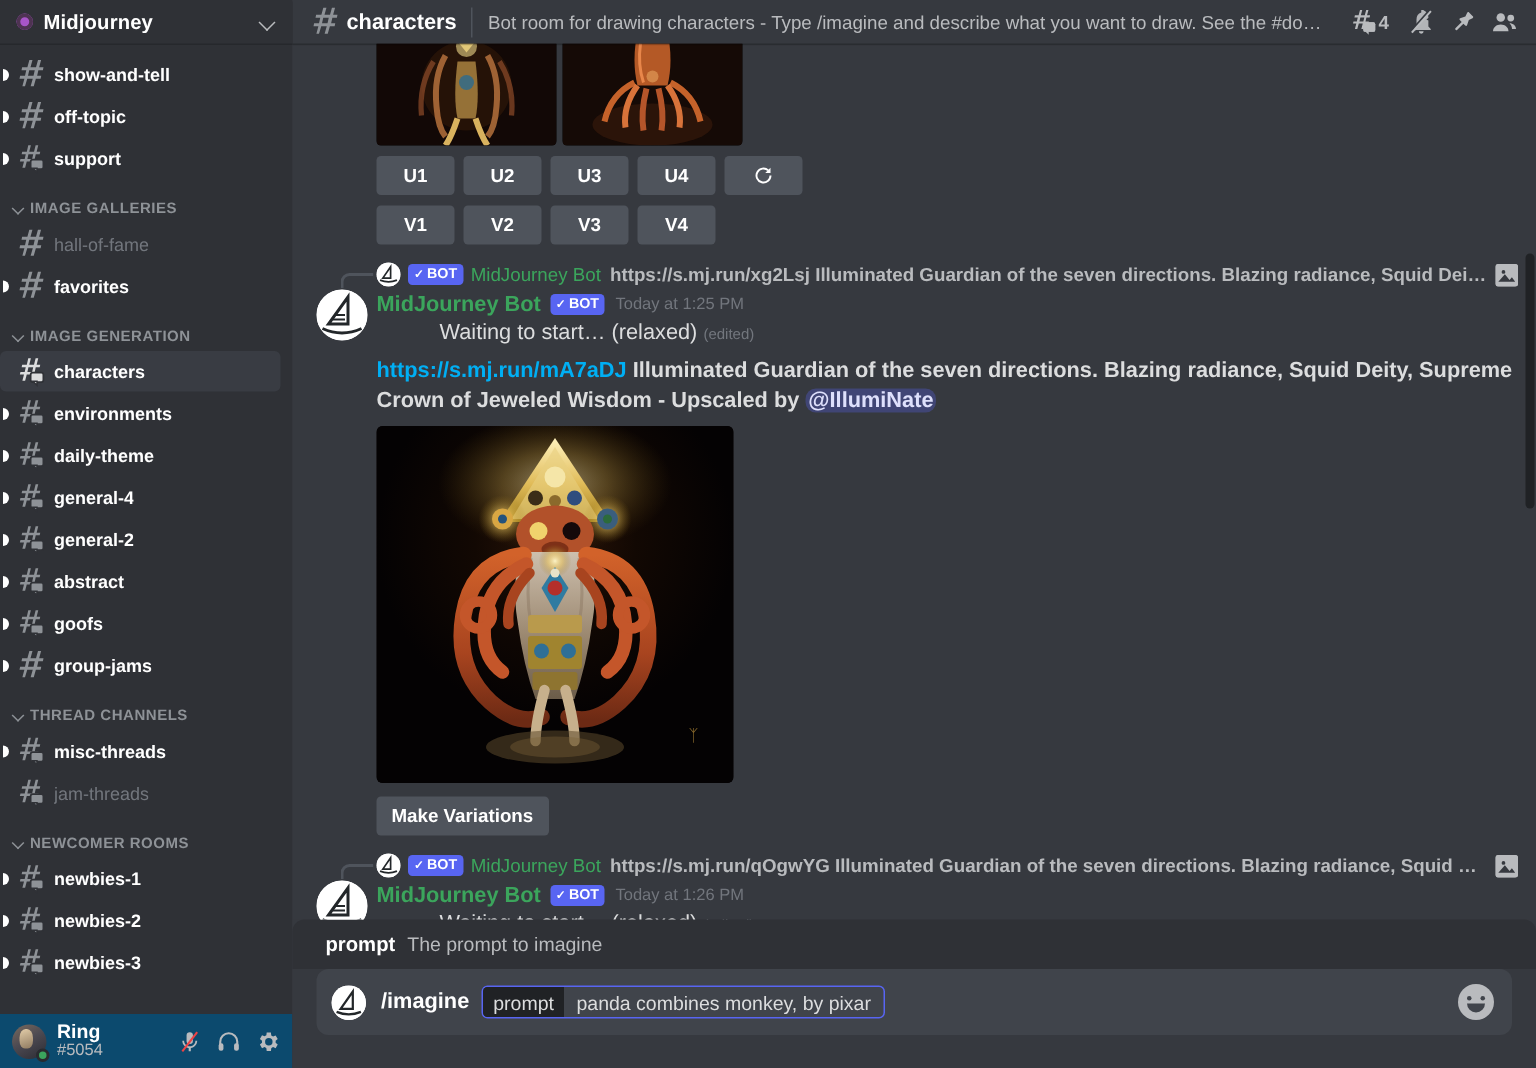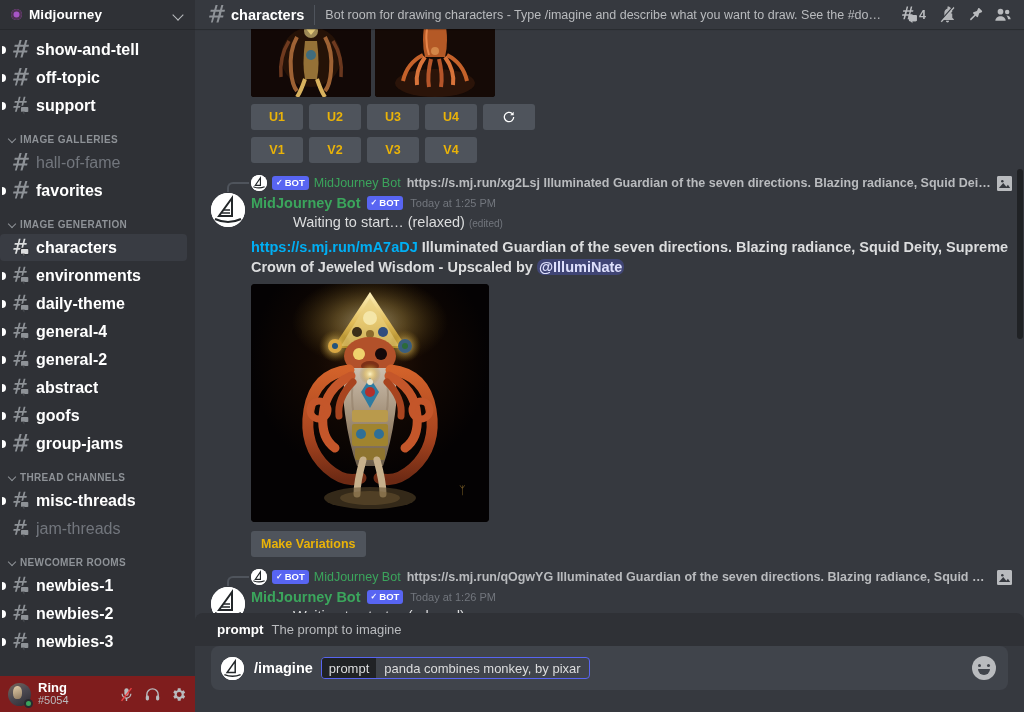--- a/index.html
+++ b/index.html
@@ -74,31 +74,31 @@
     cursor: pointer; position: relative;
   }
   .chan .unread-dot {
     width: 4px; height: 8px; border-radius: 0 4px 4px 0;
     background: #fff; margin-left: 0px; flex: 0 0 4px;
     visibility: hidden;
   }
   .chan.unread .unread-dot { visibility: visible; }
   .chan .ico { width: 20px; height: 20px; margin: 0 6px 0 4px; flex: 0 0 20px; }
   .chan .nm {
-    font-size: 16px; color: #8e9297; font-weight: 500;
+    font-size: 12px; color: #8e9297; font-weight: 500;
     white-space: nowrap; overflow: hidden; text-overflow: ellipsis;
   }
   .chan.unread .nm { color: #fff; font-weight: 600; }
   .chan.active { background: #393c43; }
   .chan.active .nm { color: #fff; font-weight: 600; }
   .chan.muted .nm { color: #72767d; }
 
   
   .userbar {
-    height: 36px; flex: 0 0 36px; background: #7f1d1d;
+    height: 36px; flex: 0 0 36px; background: #0c4a6e;
     display: flex; align-items: center; padding: 0 4px 0 8px; margin-top: 17px;
   }
   .u-avatar {
     width: 23px; height: 23px; border-radius: 50%;
     background: linear-gradient(150deg,#7a6a5d 0%, #4d4a52 45%, #2b2b33 100%);
     flex: 0 0 23px; position: relative; overflow: visible;
   }
   .u-avatar::before{
     content:""; position:absolute; left:5px; top:3px; width:9px;height:13px;
     border-radius:45% 45% 40% 40%;
@@ -157,21 +157,21 @@
     width:120px; background:#202225; border-radius:3px;
     overflow:hidden; position:relative;
   }
   .artwork {
     background: radial-gradient(ellipse at 50% 34%, #2a1408 0%, #150803 42%, #060304 78%);
     position: relative; overflow: hidden;
   }
   .btn-row { display:flex; gap:6px; padding-left:56px; padding-top:7px; }
   .mj-btn {
     min-width:52px; height:26px; background:#4f545c; border-radius:3px;
-    color:#eab308; font-size:12.5px; font-weight:600;
+    color:#ffffff; font-size:12.5px; font-weight:600;
     display:flex;align-items:center;justify-content:center;
     cursor:pointer; padding:0 10px; border:none;
     font-family:"Liberation Sans",sans-serif;
   }
 
   .reply-ref {
     display:flex; align-items:center; padding-left:56px;
     height:18px; margin-top:11px; position:relative;
   }
   .reply-spine {

